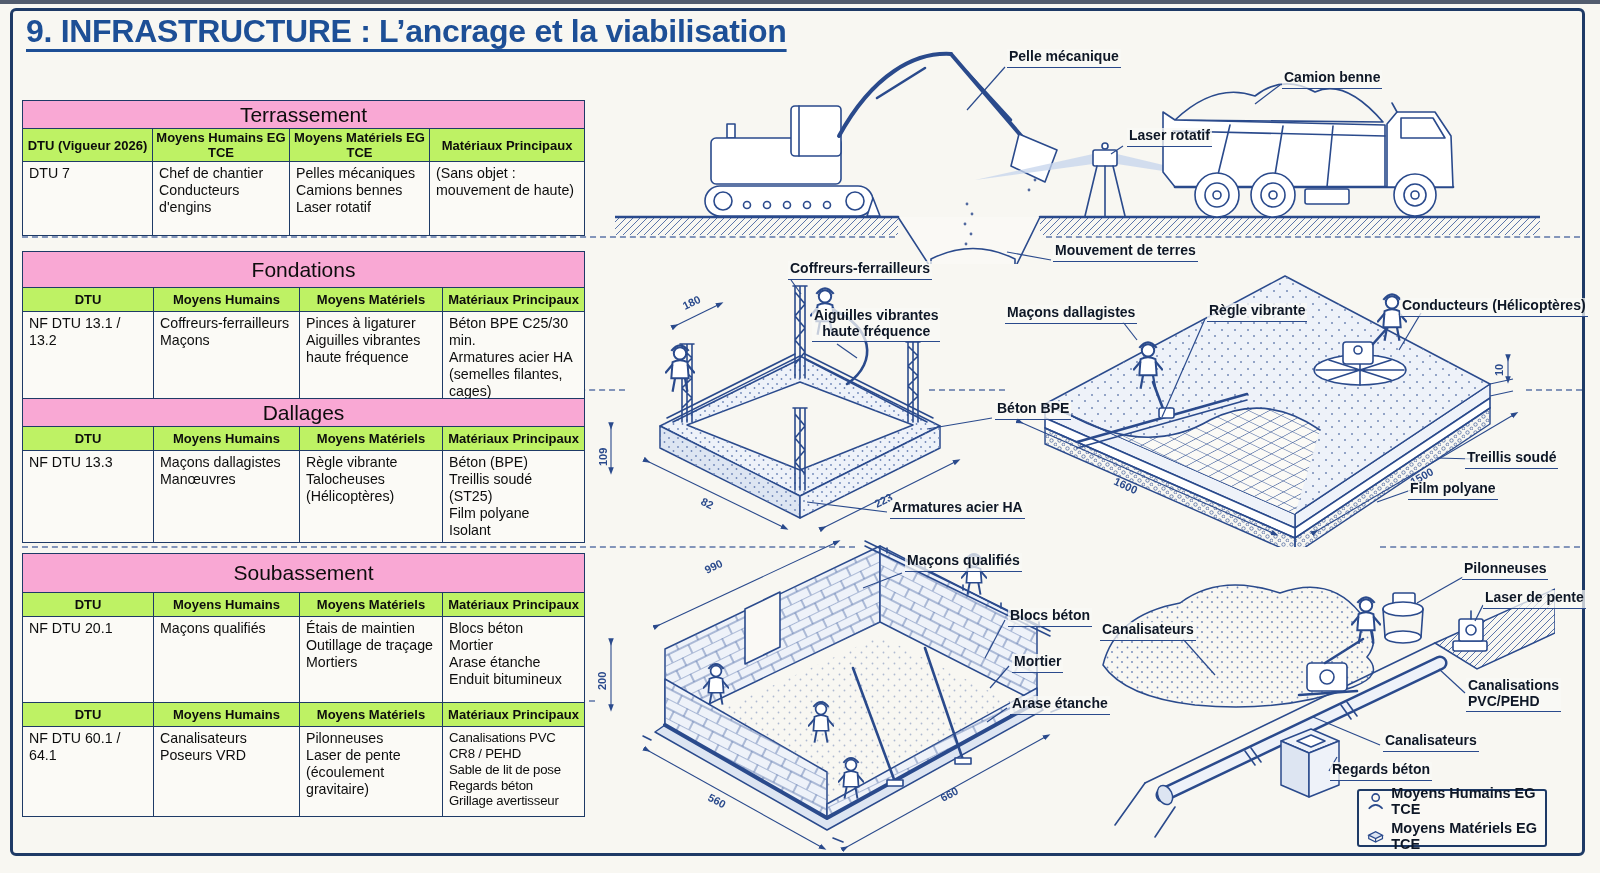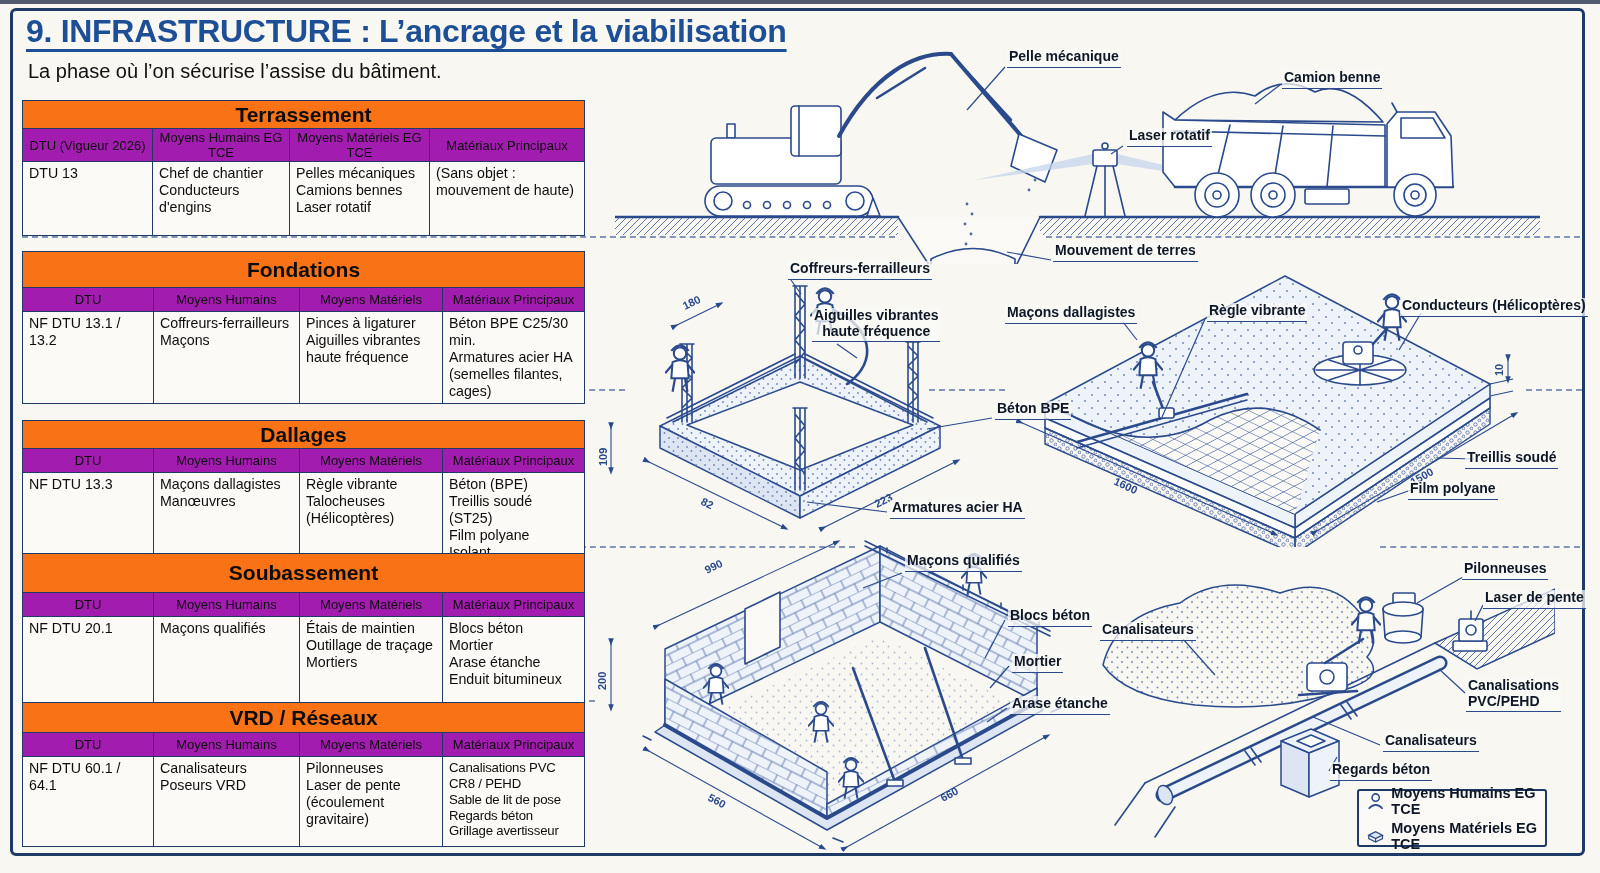--- a/index.html
+++ b/index.html
@@ -6,22 +6,22 @@
   .canvas{position:relative;width:1600px;height:873px;background:#f8f7f2;overflow:hidden;
           font-family:"Liberation Sans",sans-serif;color:#0d0d0d;}
   .topstrip{position:absolute;left:0;top:0;width:1600px;height:4px;background:#525c6e;}
   .frame{position:absolute;left:10px;top:8px;width:1569px;height:842px;border:3px solid #1e3a66;border-radius:6px;}
   .title{position:absolute;left:26px;top:13px;font-size:32px;font-weight:700;color:#1d4f96;
          text-decoration:underline;text-decoration-thickness:2.5px;text-underline-offset:7px;letter-spacing:-0.3px;}
   .subtitle{position:absolute;left:28px;top:60px;font-size:20px;color:#111;}
   
   .ptable{position:absolute;border-collapse:collapse;table-layout:fixed;width:562px;background:#fbfaf6;}
   .ptable th,.ptable td{border:1.6px solid #1e3a66;}
-  .ptable .ttitle{background:#f97316;font-size:21px;font-weight:700;text-align:center;padding:1px;}
-  .ptable .h{background:#a21caf;font-size:13px;font-weight:400;text-align:center;padding:1px 2px;}
+  .ptable .ttitle{background:#f9a8d4;font-size:21px;font-weight:400;text-align:center;padding:1px;}
+  .ptable .h{background:#bef264;font-size:13px;font-weight:700;text-align:center;padding:1px 2px;}
   .ptable td{font-size:14.2px;vertical-align:top;padding:3px 6px;line-height:1.2;white-space:pre-line;}
   .ptable td.sm{font-size:13.2px;letter-spacing:-0.2px;}
   
   .sep{position:absolute;height:0;border-top:2px dashed #8395ba;}
   
   .lbl{position:absolute;font-size:14px;font-weight:700;color:#0e1726;line-height:1.12;
        border-bottom:1.6px solid #2a4a8c;padding:0 2px 2px;white-space:pre-line;background:rgba(250,249,245,0.75);}
   .lbl.c{text-align:center;}
   .scene{position:absolute;}
   
@@ -42,21 +42,20 @@
   .lrow{display:flex;align-items:center;gap:7px;font-size:14.5px;font-weight:700;color:#0e1726;}
 </style>
 </head>
 <body>
 
 <div class="canvas">
   <div class="topstrip"></div>
   <div class="frame"></div>
 
   <div class="title">9. INFRASTRUCTURE : L’ancrage et la viabilisation</div>
-  <div class="subtitle">La phase où l’on sécurise l’assise du bâtiment.</div>
 
   <div class="sep" style="left:22px;top:236px;width:873px;"></div>
   <div class="sep" style="left:1046px;top:236px;width:534px;"></div>
   <div class="sep" style="left:22px;top:389px;width:603px;"></div>
   <div class="sep" style="left:929px;top:389px;width:76px;"></div>
   <div class="sep" style="left:1526px;top:389px;width:56px;"></div>
   <div class="sep" style="left:22px;top:546px;width:833px;"></div>
   <div class="sep" style="left:1380px;top:546px;width:200px;"></div>
   <div class="sep" style="left:22px;top:700px;width:573px;"></div>
 
@@ -73,21 +72,21 @@
         </tr>
       <tr style="height:24px">
         <th class="h">DTU (Vigueur 2026)</th>
         <th class="h">Moyens Humains EG TCE</th>
         <th class="h">Moyens Matériels EG TCE</th>
         <th class="h">Matériaux Principaux</th>
       </tr>
     </thead>
     <tbody>
       <tr style="height:74px">
-        <td>DTU 13</td>
+        <td>DTU 7</td>
         <td>Chef de chantier
 Conducteurs d'engins</td>
         <td>Pelles mécaniques
 Camions bennes
 Laser rotatif</td>
         <td>(Sans objet :
 mouvement de haute)</td>
       </tr>
     </tbody>
   </table>
@@ -118,21 +117,21 @@
         <td>Pinces à ligaturer
 Aiguilles vibrantes
 haute fréquence</td>
         <td>Béton BPE C25/30 min.
 Armatures acier HA
 (semelles filantes, cages)</td>
       </tr>
     </tbody>
   </table>
 
-  <table class="ptable" style="left:22px;top:420px;padding-left:12px;">
+  <table class="ptable" style="left:22px;top:398px;padding-left:12px;">
     <colgroup>
         <col style="width:131px">
         <col style="width:146px">
         <col style="width:143px">
         <col style="width:142px">
       </colgroup>
     <thead>
       <tr style="height:28px">
           <th class="ttitle" colspan="4">Dallages</th>
         </tr>
@@ -193,23 +192,20 @@
   </table>
 
   <table class="ptable" style="left:22px;top:702px;">
     <colgroup>
         <col style="width:131px">
         <col style="width:146px">
         <col style="width:143px">
         <col style="width:142px">
       </colgroup>
     <thead>
-      <tr style="height:30px">
-          <th class="ttitle" colspan="4">VRD / Réseaux</th>
-        </tr>
       <tr style="height:24px">
         <th class="h">DTU</th>
         <th class="h">Moyens Humains</th>
         <th class="h">Moyens Matériels</th>
         <th class="h">Matériaux Principaux</th>
       </tr>
     </thead>
     <tbody>
       <tr style="height:90px">
         <td>NF DTU 60.1 / 64.1</td>

